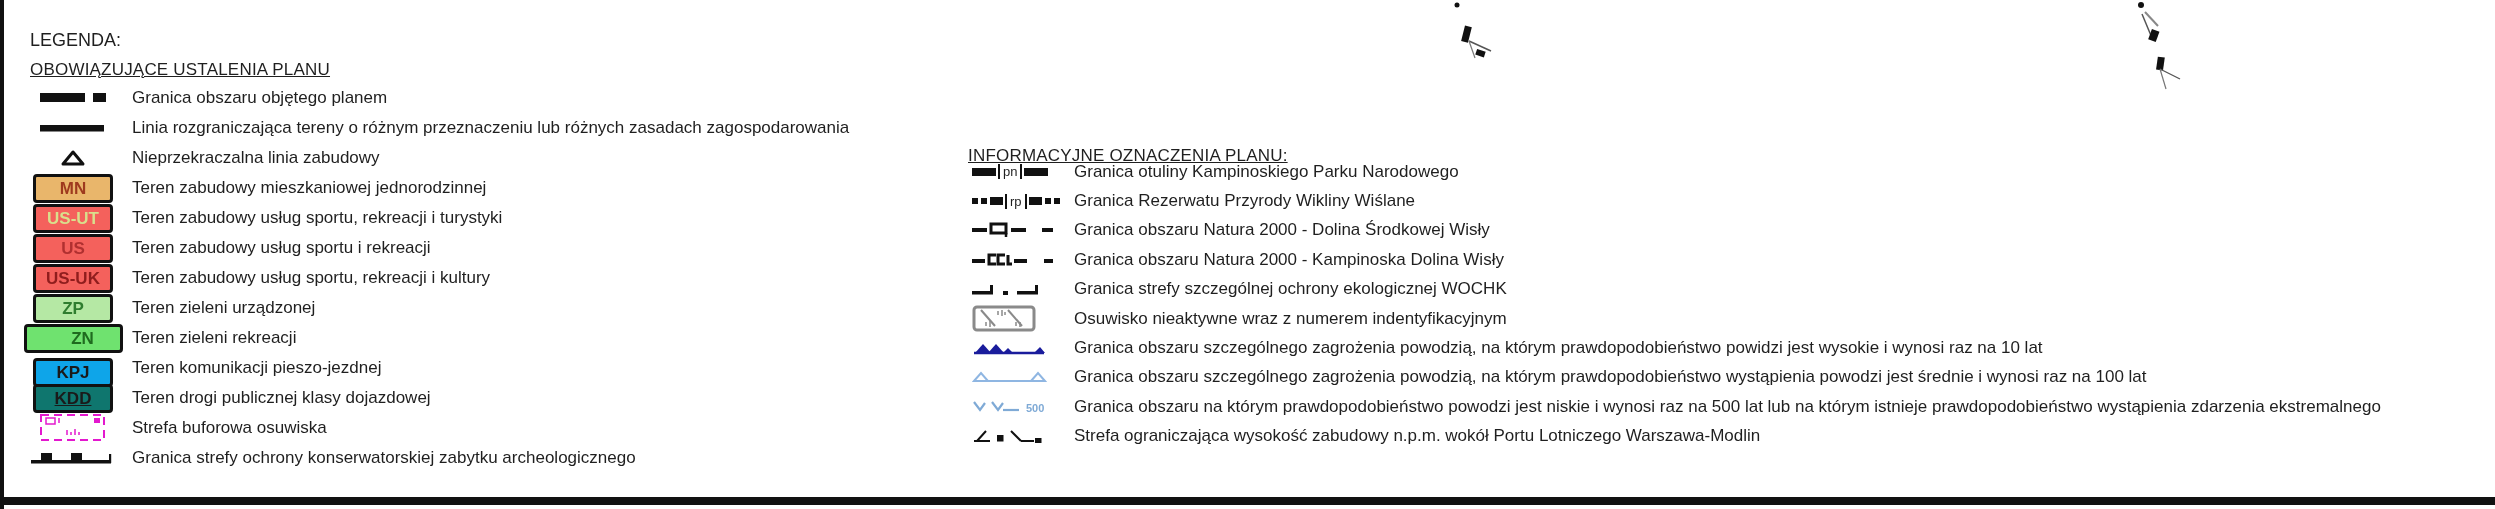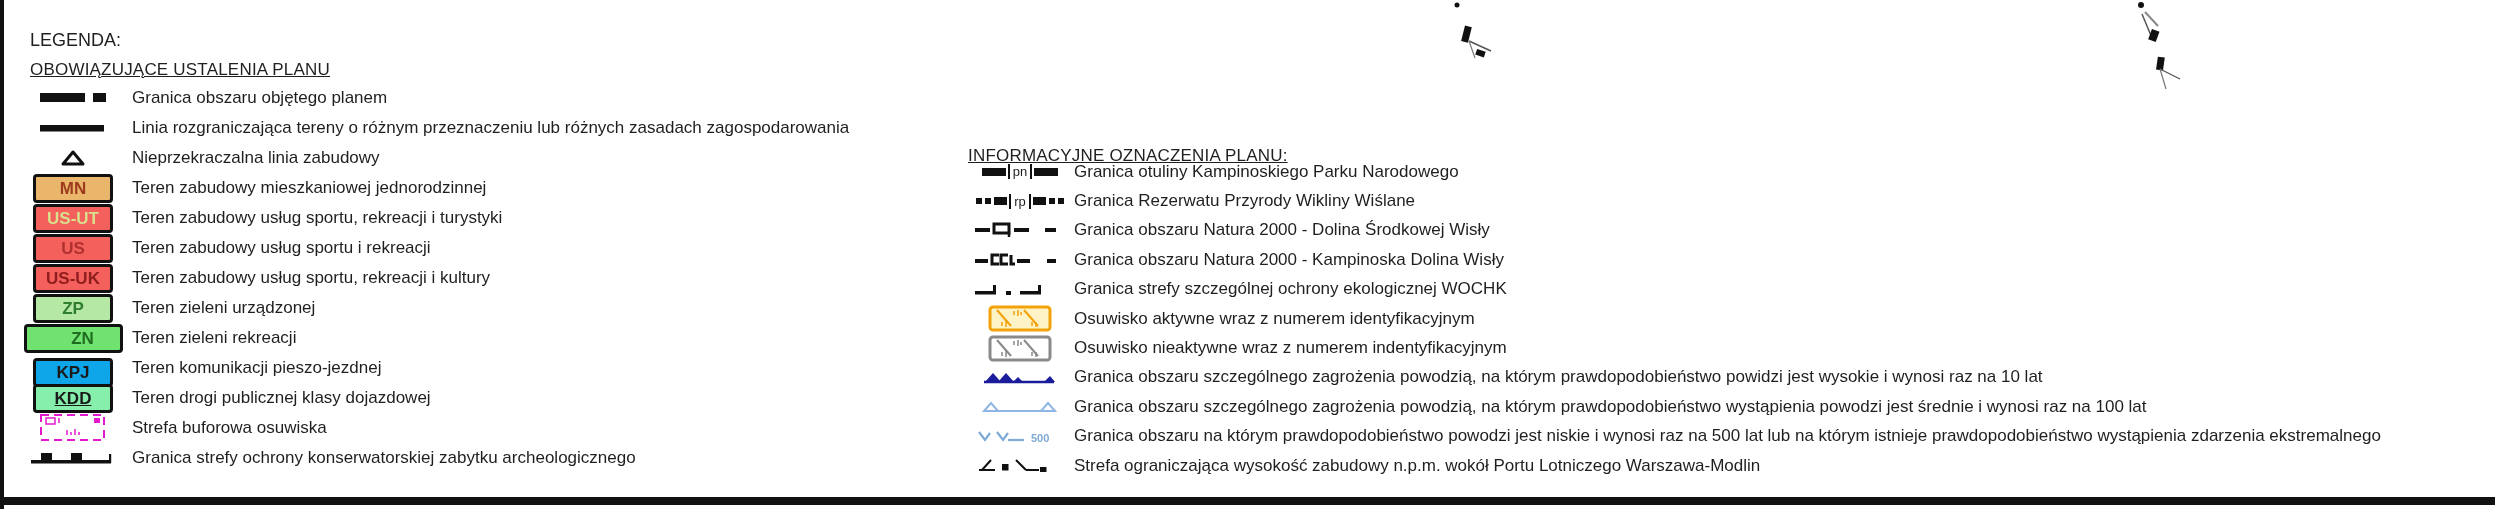--- a/index.html
+++ b/index.html
@@ -21,21 +21,21 @@
 
   .col{position:absolute;}
   .col-left{left:20px;top:83px;width:930px;}
   .col-right{left:968px;top:157px;width:1520px;}
 
   .row{display:flex;align-items:center;}
   .col-left .row{height:30px;}
   .col-right .row{height:29.4px;}
   .sym{flex:0 0 auto;display:flex;align-items:center;justify-content:center;}
   .col-left .sym{width:106px;}
-  .col-right .sym{width:100px;justify-content:center;padding-left:4px;box-sizing:border-box;}
+  .col-right .sym{width:100px;justify-content:flex-start;padding-left:4px;box-sizing:border-box;}
   .lbl{font-size:17px;margin-left:6px;white-space:nowrap;}
 
   
   .bar{background:#111;}
   .zone-box{
     width:74px;height:23px;
     border:3px solid #111;border-radius:4px;
     display:flex;align-items:center;justify-content:center;
     font-size:17px;font-weight:700;line-height:1;
     box-sizing:content-box;
@@ -135,21 +135,21 @@
 
     <div class="row">
       <span class="sym">
         <span class="zone-box" style="background-color: #0ea5e9; color: rgb(26, 26, 26); margin-top: 9px;">KPJ</span>
       </span>
       <span class="lbl">Teren komunikacji pieszo-jezdnej</span>
     </div>
 
     <div class="row">
       <span class="sym">
-        <span class="zone-box" style="background-color: #86efac; color: rgb(26, 26, 26); text-decoration: underline;">KDD</span>
+        <span class="zone-box" style="background-color: #0f766e; color: rgb(26, 26, 26); text-decoration: underline;">KDD</span>
       </span>
       <span class="lbl">Teren drogi publicznej klasy dojazdowej</span>
     </div>
 
     <div class="row">
       <span class="sym">
         <svg width="68" height="30">
           <rect x="2" y="2" width="63" height="25" fill="none" stroke="#E318CE" stroke-width="2" stroke-dasharray="8 5"></rect>
           <rect x="7" y="5" width="9" height="6" fill="none" stroke="#E318CE" stroke-width="1.5"></rect>
           <line x1="20" y1="5" x2="20" y2="10" stroke="#E318CE" stroke-width="1.5"></line>
@@ -242,32 +242,20 @@
           <rect x="0" y="9" width="18" height="3.5" fill="#111"></rect>
           <rect x="18" y="3" width="3" height="9.5" fill="#111"></rect>
           <rect x="31" y="9" width="5" height="4" fill="#111"></rect>
           <rect x="45" y="9" width="18" height="3.5" fill="#111"></rect>
           <rect x="63" y="3" width="3" height="9.5" fill="#111"></rect>
         </svg>
       </span>
       <span class="lbl">Granica strefy szczególnej ochrony ekologicznej WOCHK</span>
     </div>
 
-    <div class="row">
-      <span class="sym">
-        <svg width="64" height="27">
-          <rect x="2" y="2" width="60" height="23" rx="3" fill="#FDF3C6" stroke="#F2A30A" stroke-width="3"></rect>
-          <path d="M9,5 L23,21" stroke="#F2A30A" stroke-width="2" fill="none"></path>
-          <path d="M36,5 L50,21" stroke="#F2A30A" stroke-width="2" fill="none"></path>
-          <path d="M26,6 v4 M30,5 v6 M33,7 v3" stroke="#F2A30A" stroke-width="1.5" fill="none"></path>
-          <path d="M14,21 v-4 M18,22 v-6 M44,21 v-4 M48,22 v-5" stroke="#F2A30A" stroke-width="1.5" fill="none"></path>
-        </svg>
-      </span>
-      <span class="lbl">Osuwisko aktywne wraz z numerem identyfikacyjnym</span>
-    </div>
 
     <div class="row">
       <span class="sym">
         <svg width="64" height="27">
           <rect x="2" y="2" width="60" height="23" rx="3" fill="#FFFFFF" stroke="#8A8A8A" stroke-width="3"></rect>
           <path d="M9,5 L23,21" stroke="#8A8A8A" stroke-width="2" fill="none"></path>
           <path d="M36,5 L50,21" stroke="#8A8A8A" stroke-width="2" fill="none"></path>
           <path d="M26,6 v4 M30,5 v6 M33,7 v3" stroke="#8A8A8A" stroke-width="1.5" fill="none"></path>
           <path d="M14,21 v-4 M18,22 v-6 M44,21 v-4 M48,22 v-5" stroke="#8A8A8A" stroke-width="1.5" fill="none"></path>
         </svg>

